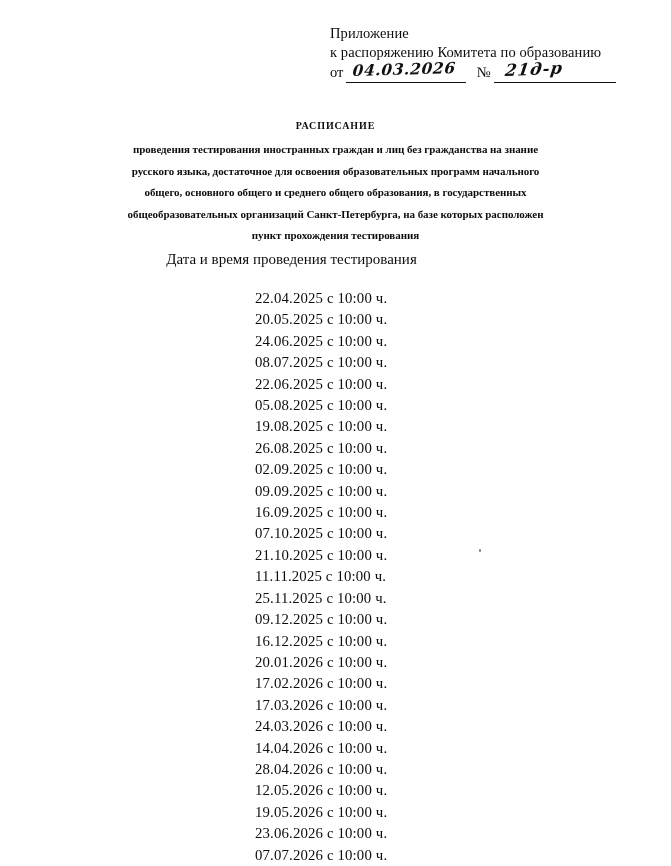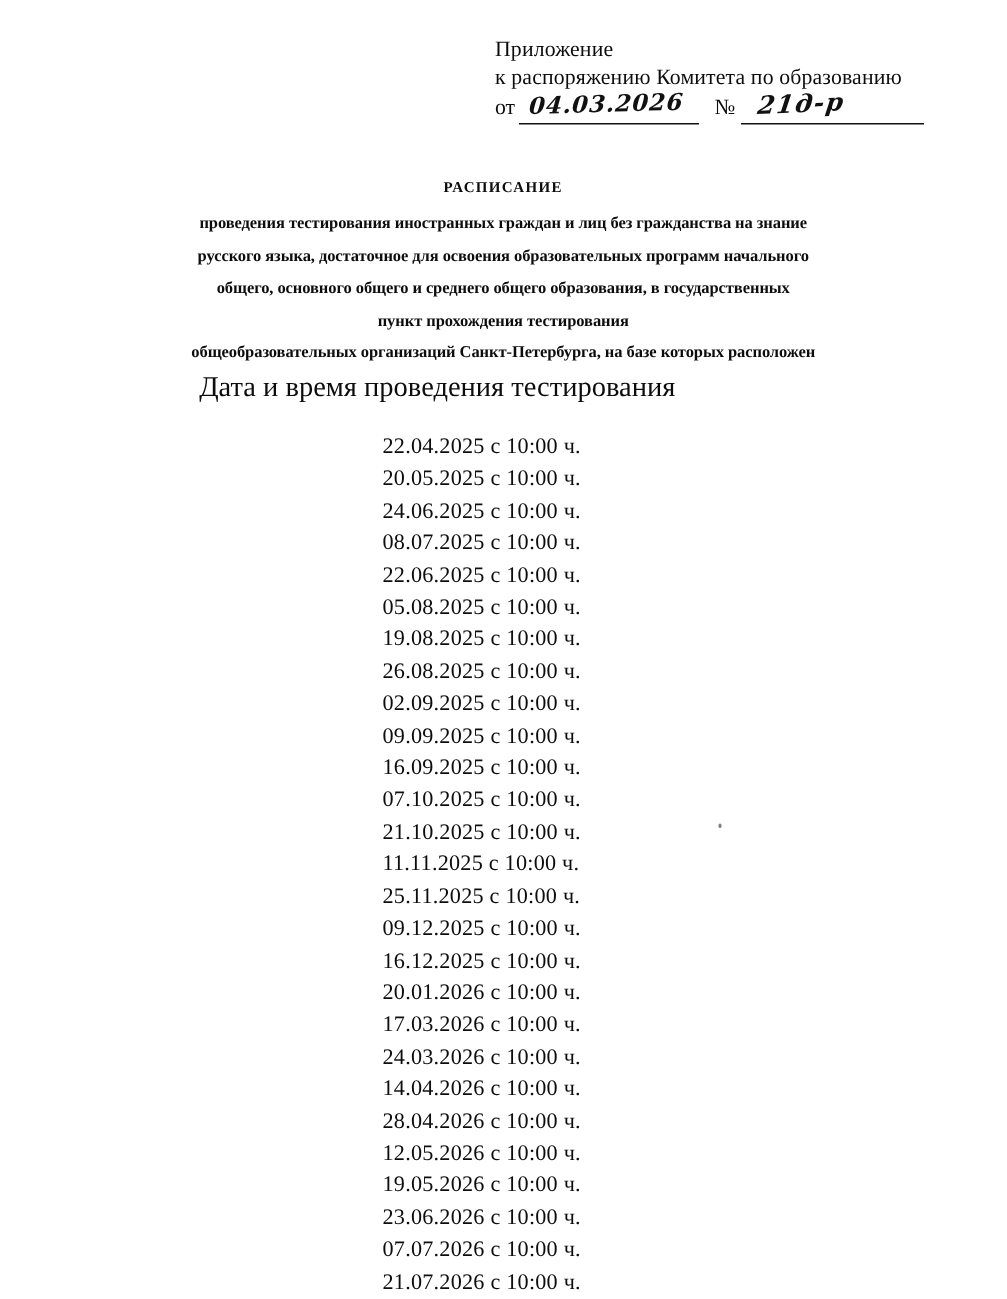--- a/index.html
+++ b/index.html
@@ -106,21 +106,21 @@
     white-space: nowrap;
   }
 
   
   .section-caption {
     position: absolute;
     left: 0;
     top: 249px;
     width: 583px;
     text-align: center;
-    font-size: 19px;
+    font-size: 15px;
     line-height: 20px;
   }
 
   
   .date-list {
     position: absolute;
     left: 255px;
     top: 288px;
     font-size: 14.8px;
     line-height: 21.4px;
@@ -162,22 +162,22 @@
       </span>
     </div>
   </div>
 
   <div class="title-block">
     <div class="doc-title">РАСПИСАНИЕ</div>
     <div class="doc-subtitle">
         <span class="sub-line">проведения тестирования иностранных граждан и лиц без гражданства на знание</span>
         <span class="sub-line">русского языка, достаточное для освоения образовательных программ начального</span>
         <span class="sub-line">общего, основного общего и среднего общего образования, в государственных</span>
+        <span class="sub-line">общеобразовательных организаций Санкт-Петербурга, на базе которых расположен</span>
         <span class="sub-line">пункт прохождения тестирования</span>
-        <span class="sub-line">общеобразовательных организаций Санкт-Петербурга, на базе которых расположен</span>
       </div>
   </div>
 
   <div class="section-caption">Дата и время проведения тестирования</div>
 
   <div class="date-list">
       <span class="date-row">22.04.2025 с 10:00 ч.</span>
       <span class="date-row">20.05.2025 с 10:00 ч.</span>
       <span class="date-row">24.06.2025 с 10:00 ч.</span>
       <span class="date-row">08.07.2025 с 10:00 ч.</span>
@@ -188,20 +188,21 @@
       <span class="date-row">02.09.2025 с 10:00 ч.</span>
       <span class="date-row">09.09.2025 с 10:00 ч.</span>
       <span class="date-row">16.09.2025 с 10:00 ч.</span>
       <span class="date-row">07.10.2025 с 10:00 ч.</span>
       <span class="date-row">21.10.2025 с 10:00 ч.</span>
       <span class="date-row">11.11.2025 с 10:00 ч.</span>
       <span class="date-row">25.11.2025 с 10:00 ч.</span>
       <span class="date-row">09.12.2025 с 10:00 ч.</span>
       <span class="date-row">16.12.2025 с 10:00 ч.</span>
       <span class="date-row">20.01.2026 с 10:00 ч.</span>
+      <span class="date-row">17.02.2026 с 10:00 ч.</span>
       <span class="date-row">17.03.2026 с 10:00 ч.</span>
       <span class="date-row">24.03.2026 с 10:00 ч.</span>
       <span class="date-row">14.04.2026 с 10:00 ч.</span>
       <span class="date-row">28.04.2026 с 10:00 ч.</span>
       <span class="date-row">12.05.2026 с 10:00 ч.</span>
       <span class="date-row">19.05.2026 с 10:00 ч.</span>
       <span class="date-row">23.06.2026 с 10:00 ч.</span>
       <span class="date-row">07.07.2026 с 10:00 ч.</span>
       <span class="date-row">21.07.2026 с 10:00 ч.</span>
     </div>

